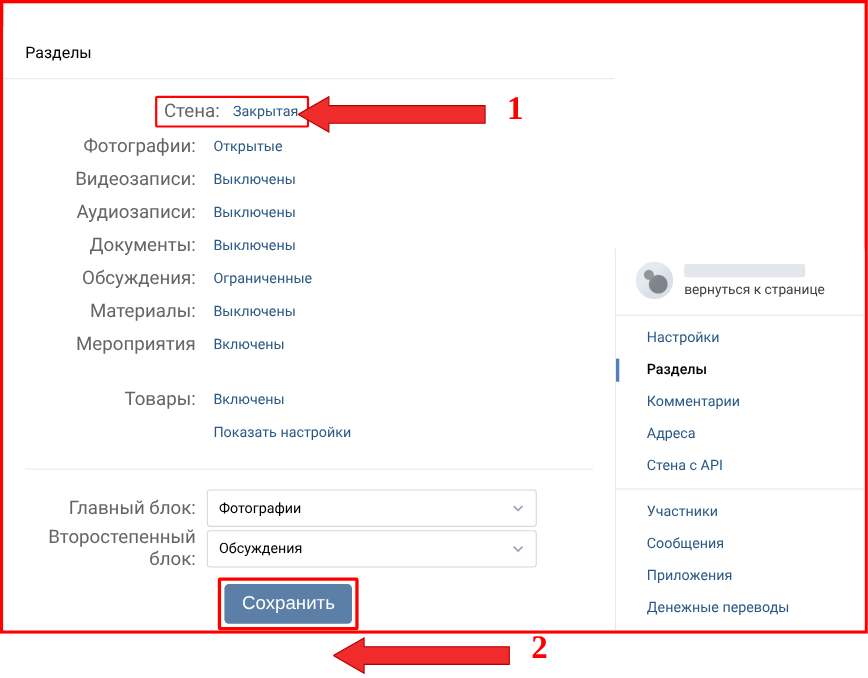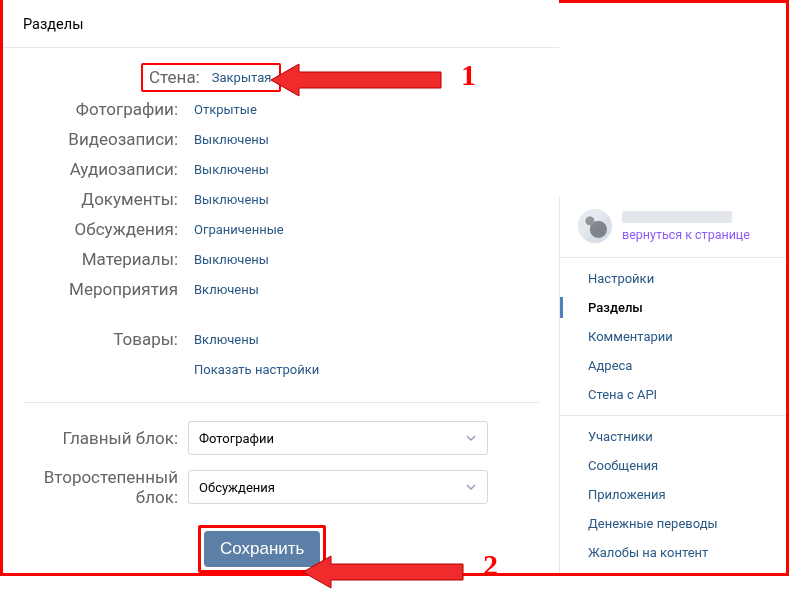--- a/index.html
+++ b/index.html
@@ -57,21 +57,21 @@
     border-radius: 2px;
     padding: 2px 2px;
     display: inline-flex;
     align-items: center;
   }
   .spacer { height: 20px; }
   .divider { border-top: 1px solid #e7e8ec; margin: 18px 0 18px; }
   .select-row {
     display: flex;
     align-items: center;
-    margin-bottom: 12px;
+    margin-bottom: 0;
   }
   .select-row .row-label { width: 165px; }
   .select {
     flex: 0 0 300px;
     height: 34px;
     border: 1px solid #d3d9de;
     border-radius: 3px;
     display: flex;
     align-items: center;
     justify-content: space-between;
@@ -143,21 +143,21 @@
     background: linear-gradient(135deg,#dfe6ee 0 40%, #c9d4df 60% 100%);
     opacity:.5;
   }
   .profile-text { line-height: 1.2; }
   .profile-name {
     height: 12px; width: 110px;
     background: #e3e6ea;
     border-radius: 2px;
     margin-bottom: 4px;
   }
-  .profile-sub { color: #8b5cf6; font-size: 12.5px; }
+  .profile-sub { color: #404040; font-size: 12.5px; }
   .nav { padding: 6px 0; border-bottom: 1px solid #e7e8ec; }
   .nav-item {
     padding: 7px 18px 7px 28px;
     color: #2a5885;
     cursor: pointer;
     font-size: 13px;
     position: relative;
   }
   .nav-item.active {
     color: #000;
@@ -310,17 +310,16 @@
         <div class="nav-item">Комментарии</div>
         <div class="nav-item">Адреса</div>
         <div class="nav-item">Стена с API</div>
       </div>
 
       <div class="nav2">
         <div class="nav-item">Участники</div>
         <div class="nav-item">Сообщения</div>
         <div class="nav-item">Приложения</div>
         <div class="nav-item">Денежные переводы</div>
-        <div class="nav-item">Жалобы на контент</div>
       </div>
     </div>
   </div>
 </div>
 
 </body></html>

